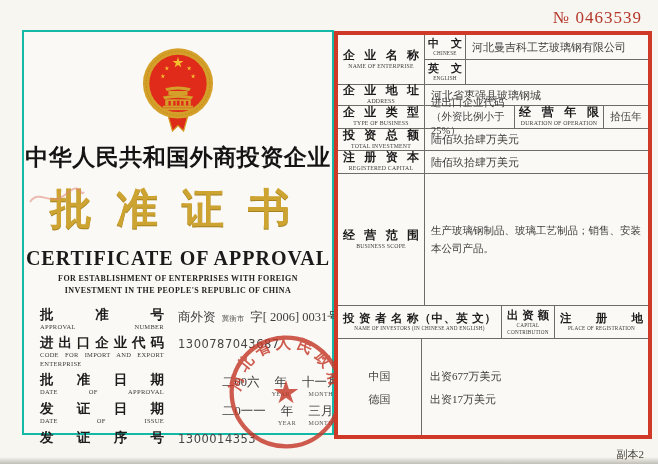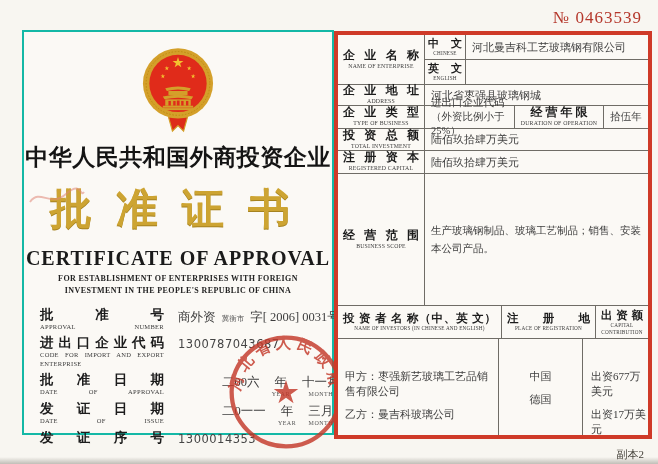--- a/index.html
+++ b/index.html
@@ -43,21 +43,21 @@
   .lblcell .cn{font-size:12px;font-weight:bold;color:#1c1c1c;text-align:justify;text-align-last:justify;text-justify:inter-character;line-height:1.15;}
   .lblcell .en{font-size:5.8px;color:#3c3c3c;text-align:center;line-height:1.25;letter-spacing:0.2px;}
   .valcell{flex:1;padding:2px 6px;font-size:11px;color:#3d3d3d;justify-content:center;}
   .val2{font-size:10.5px;line-height:1.35;}
   .subrows{flex:1;display:flex;flex-direction:column;}
   .subrow{flex:1;display:flex;}
   .subrow.first{border-bottom:1px solid #6f6c66;}
   .langcell{flex:0 0 34px;padding:0 3px;}
   .langcell .cn{font-size:11px;}
   .langcell .en{font-size:5.2px;}
-  .durlbl{flex:0 0 80px;padding:0 4px;align-items:center;}
+  .durlbl{flex:0 0 80px;padding:0 4px;}
   .durval{flex:0 0 40px;font-size:10.5px;color:#3d3d3d;align-items:center;padding:0 2px;}
   .scope-val{font-size:10.5px;line-height:1.7;}
   .invname{flex:0 0 153px;}
   .invplace{flex:0 0 83px;}
   .invcontrib{flex:1;}
   .invhdr .cn{font-size:11.5px;}
   .invhdr .en{font-size:5.2px;}
   .invbody{justify-content:flex-start !important;padding-top:30px;gap:8px;font-size:11px;color:#3d3d3d;}
   .invbody.nm{padding-left:7px;align-items:flex-start;}
   .invbody.pl{align-items:center;}
@@ -276,35 +276,31 @@
         <div class="en">BUSINESS   SCOPE</div>
       </div>
       <div class="tcell valcell scope-val">生产玻璃钢制品、玻璃工艺制品；销售、安装本公司产品。</div>
     </div>
 
     <div class="trow">
       <div class="tcell lblcell invname invhdr">
         <div class="cn">投 资 者 名 称（中、英 文）</div>
         <div class="en">NAME OF INVESTORS (IN CHINESE AND ENGLISH)</div>
       </div>
+      <div class="tcell lblcell invcontrib invhdr">
+        <div class="cn">出 资 额</div>
+        <div class="en">CAPITAL CONTRIBUTION</div>
+      </div>
       <div class="tcell lblcell invplace invhdr">
         <div class="cn">注 册 地</div>
         <div class="en">PLACE OF REGISTRATION</div>
       </div>
-      <div class="tcell lblcell invcontrib invhdr">
-        <div class="cn">出 资 额</div>
-        <div class="en">CAPITAL CONTRIBUTION</div>
-      </div>
-    </div>
-
-    <div class="trow">
-      <div class="tcell invname invbody nm">
-        <div>甲方：枣强新艺玻璃工艺品销售有限公司</div>
-        <div>乙方：曼吉科玻璃公司</div>
-      </div>
+    </div>
+
+    <div class="trow">
       <div class="tcell invplace invbody pl">
         <div>中国</div>
         <div>德国</div>
       </div>
       <div class="tcell invcontrib invbody ct">
         <div>出资677万美元</div>
         <div>出资17万美元</div>
       </div>
     </div>
 

